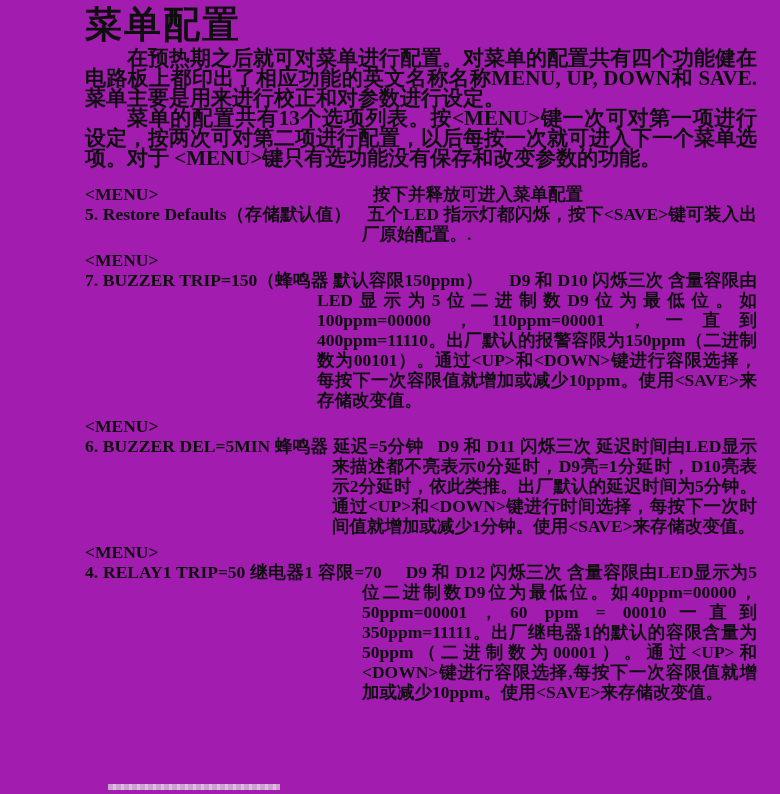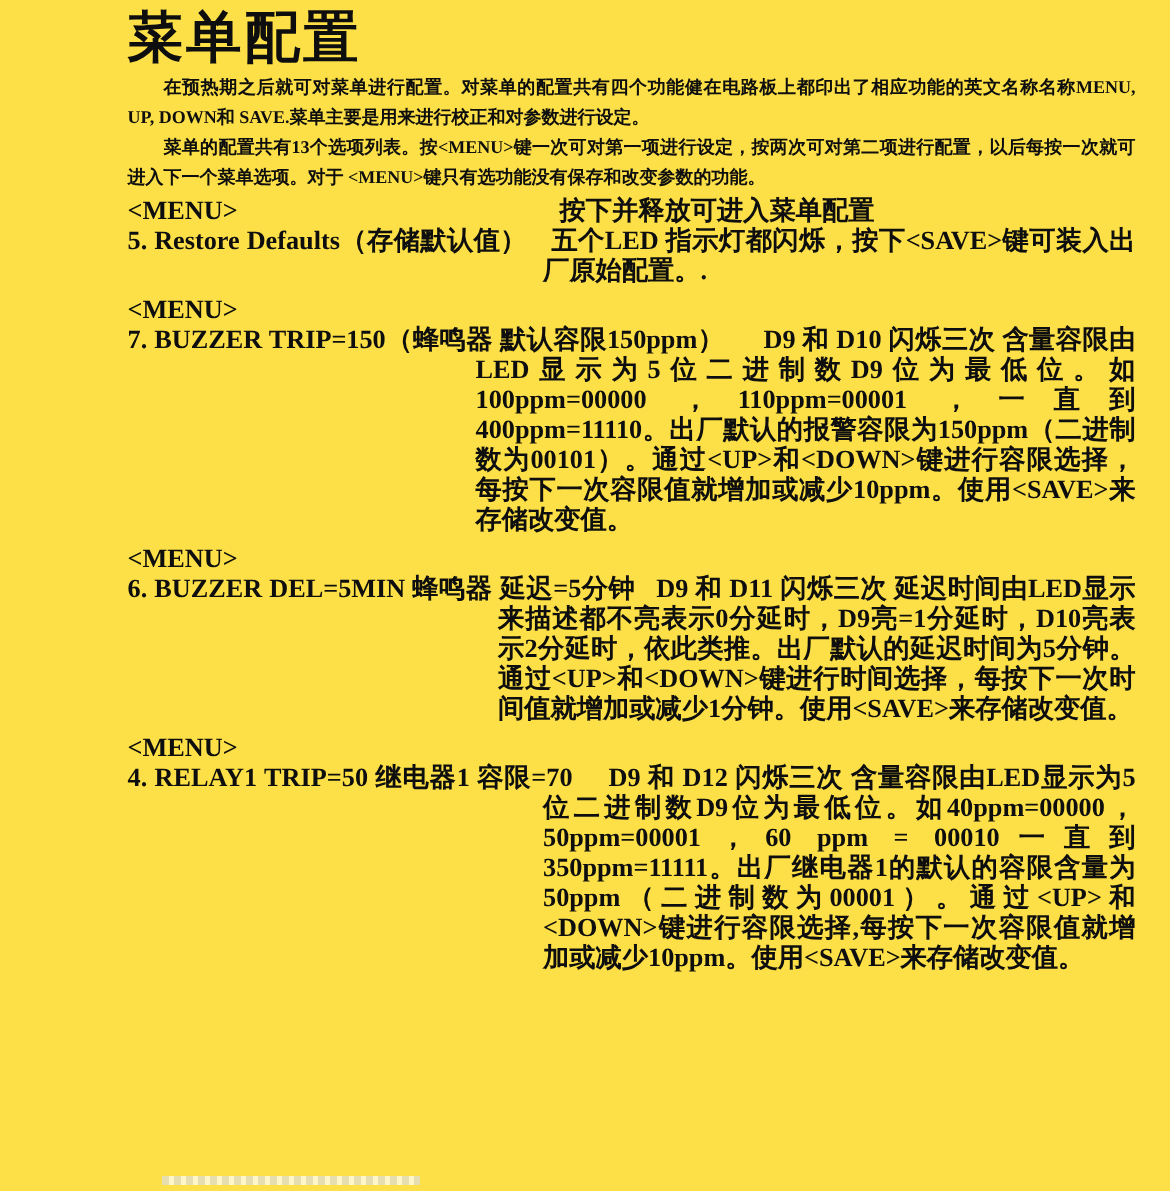--- a/index.html
+++ b/index.html
@@ -4,35 +4,35 @@
 <style>
   html,body { margin:0; padding:0; }
   body {
     width:780px; height:794px; background:#ffffff; overflow:hidden;
     font-family:"Liberation Serif","DejaVu Serif",serif;
     color:#0e0e0e; font-weight:bold;
     -webkit-font-smoothing:antialiased;
   }
   .page {
     position:relative; width:780px; height:794px; box-sizing:border-box;
-    padding:4px 23px 0 85px; background:#fde047; overflow:hidden;
+    padding:4px 23px 0 85px; background:#a21caf; overflow:hidden;
   }
   .title {
     margin:0 0 2px 0;
     font-family:"Liberation Sans","DejaVu Sans",sans-serif;
     font-size:37px; line-height:42px; font-weight:bold; letter-spacing:2px;
   }
   .para {
-    margin:0; font-size:12px; line-height:20px;
+    margin:0; font-size:21px; line-height:20px;
     text-align:justify; text-indent:2em;
   }
   .menurow, .menukey, .item {
     font-size:17.5px; line-height:20px; text-align:justify;
   }
-  .menurow.first { margin-top:2px; }
+  .menurow.first { margin-top:16px; }
   .menukey { margin-top:6px; }
   .colw { display:inline-block; width:288px; }
   .item  { position:relative; }
   .hang-b, .hang-h { padding-left:277px; text-indent:-277px; }
   .hang-d { padding-left:232px; text-indent:-232px; }
   .hang-f { padding-left:247px; text-indent:-247px; }
   .spacer { display:inline-block; height:1px; }
   .sp-b { width:16px; }
   .sp-d { width:26px; }
   .sp-f { width:14px; }

